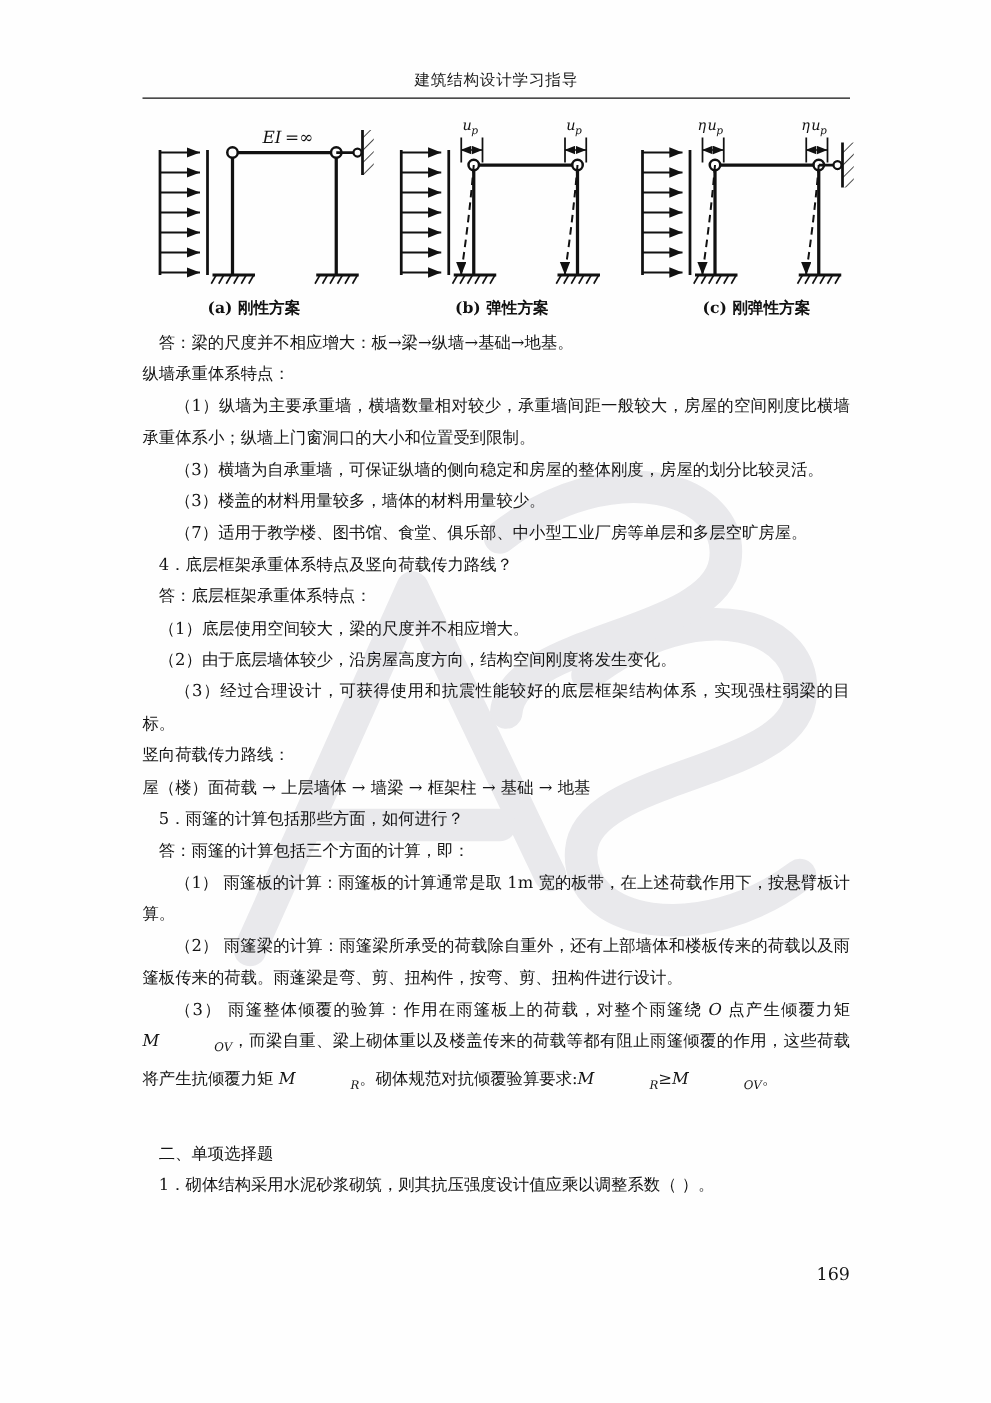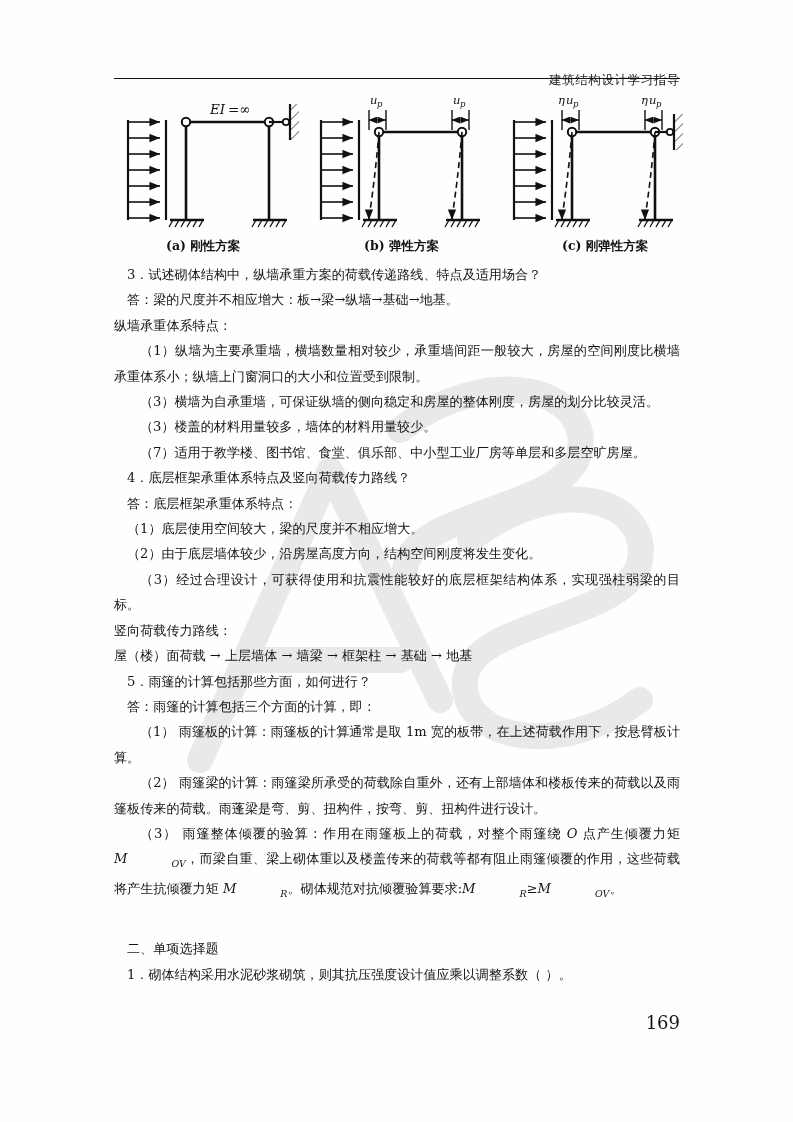--- a/index.html
+++ b/index.html
@@ -24,23 +24,23 @@
     left: 0; top: 0;
     width: 793px; height: 1122px;
     pointer-events: none;
     z-index: 0;
   }
 
   
   .header-wrap {
     position: absolute;
     left: 114px;
-    top: 72px;
+    top: 56px;
     width: 566px;
-    text-align: right;
+    text-align: center;
     z-index: 2;
   }
   .header-title {
     font-family: "DejaVu Serif", "Liberation Serif", serif;
     font-size: 12.5px;
     color: #1b1b1b;
     letter-spacing: 0.6px;
     line-height: 16px;
   }
   .header-rule {
@@ -122,21 +122,21 @@
   }
 
   
   .page-number {
     position: absolute;
     left: 0;
     top: 1012px;
     width: 680px;
     text-align: right;
     font-family: "DejaVu Serif", "Liberation Serif", serif;
-    font-size: 18px;
+    font-size: 14px;
     color: #141414;
     z-index: 2;
   }
 </style>
 </head>
 <body>
 
 <div id="page">
 
   <svg class="watermark" viewBox="0 0 793 1122">
@@ -337,21 +337,20 @@
   </svg>
 
   <div class="fig-captions">
     <div class="fig-cap a">(a) 刚性方案</div>
     <div class="fig-cap b">(b) 弹性方案</div>
     <div class="fig-cap c">(c) 刚弹性方案</div>
   </div>
 
   <div class="body-text">
 
-    <p class="p indent2">3．试述砌体结构中，纵墙承重方案的荷载传递路线、特点及适用场合？</p>
     <p class="p indent2">答：梁的尺度并不相应增大：板→梁→纵墙→基础→地基。</p>
     <p class="p">纵墙承重体系特点：</p>
     <p class="p indent1">（1）纵墙为主要承重墙，横墙数量相对较少，承重墙间距一般较大，房屋的空间刚度比横墙承重体系小；纵墙上门窗洞口的大小和位置受到限制。</p>
     <p class="p indent1">（3）横墙为自承重墙，可保证纵墙的侧向稳定和房屋的整体刚度，房屋的划分比较灵活。</p>
     <p class="p indent1">（3）楼盖的材料用量较多，墙体的材料用量较少。</p>
     <p class="p indent1">（7）适用于教学楼、图书馆、食堂、俱乐部、中小型工业厂房等单层和多层空旷房屋。</p>
 
     <p class="p indent2">4．底层框架承重体系特点及竖向荷载传力路线？</p>
     <p class="p indent2">答：底层框架承重体系特点：</p>
     <p class="p indent2">（1）底层使用空间较大，梁的尺度并不相应增大。</p>

